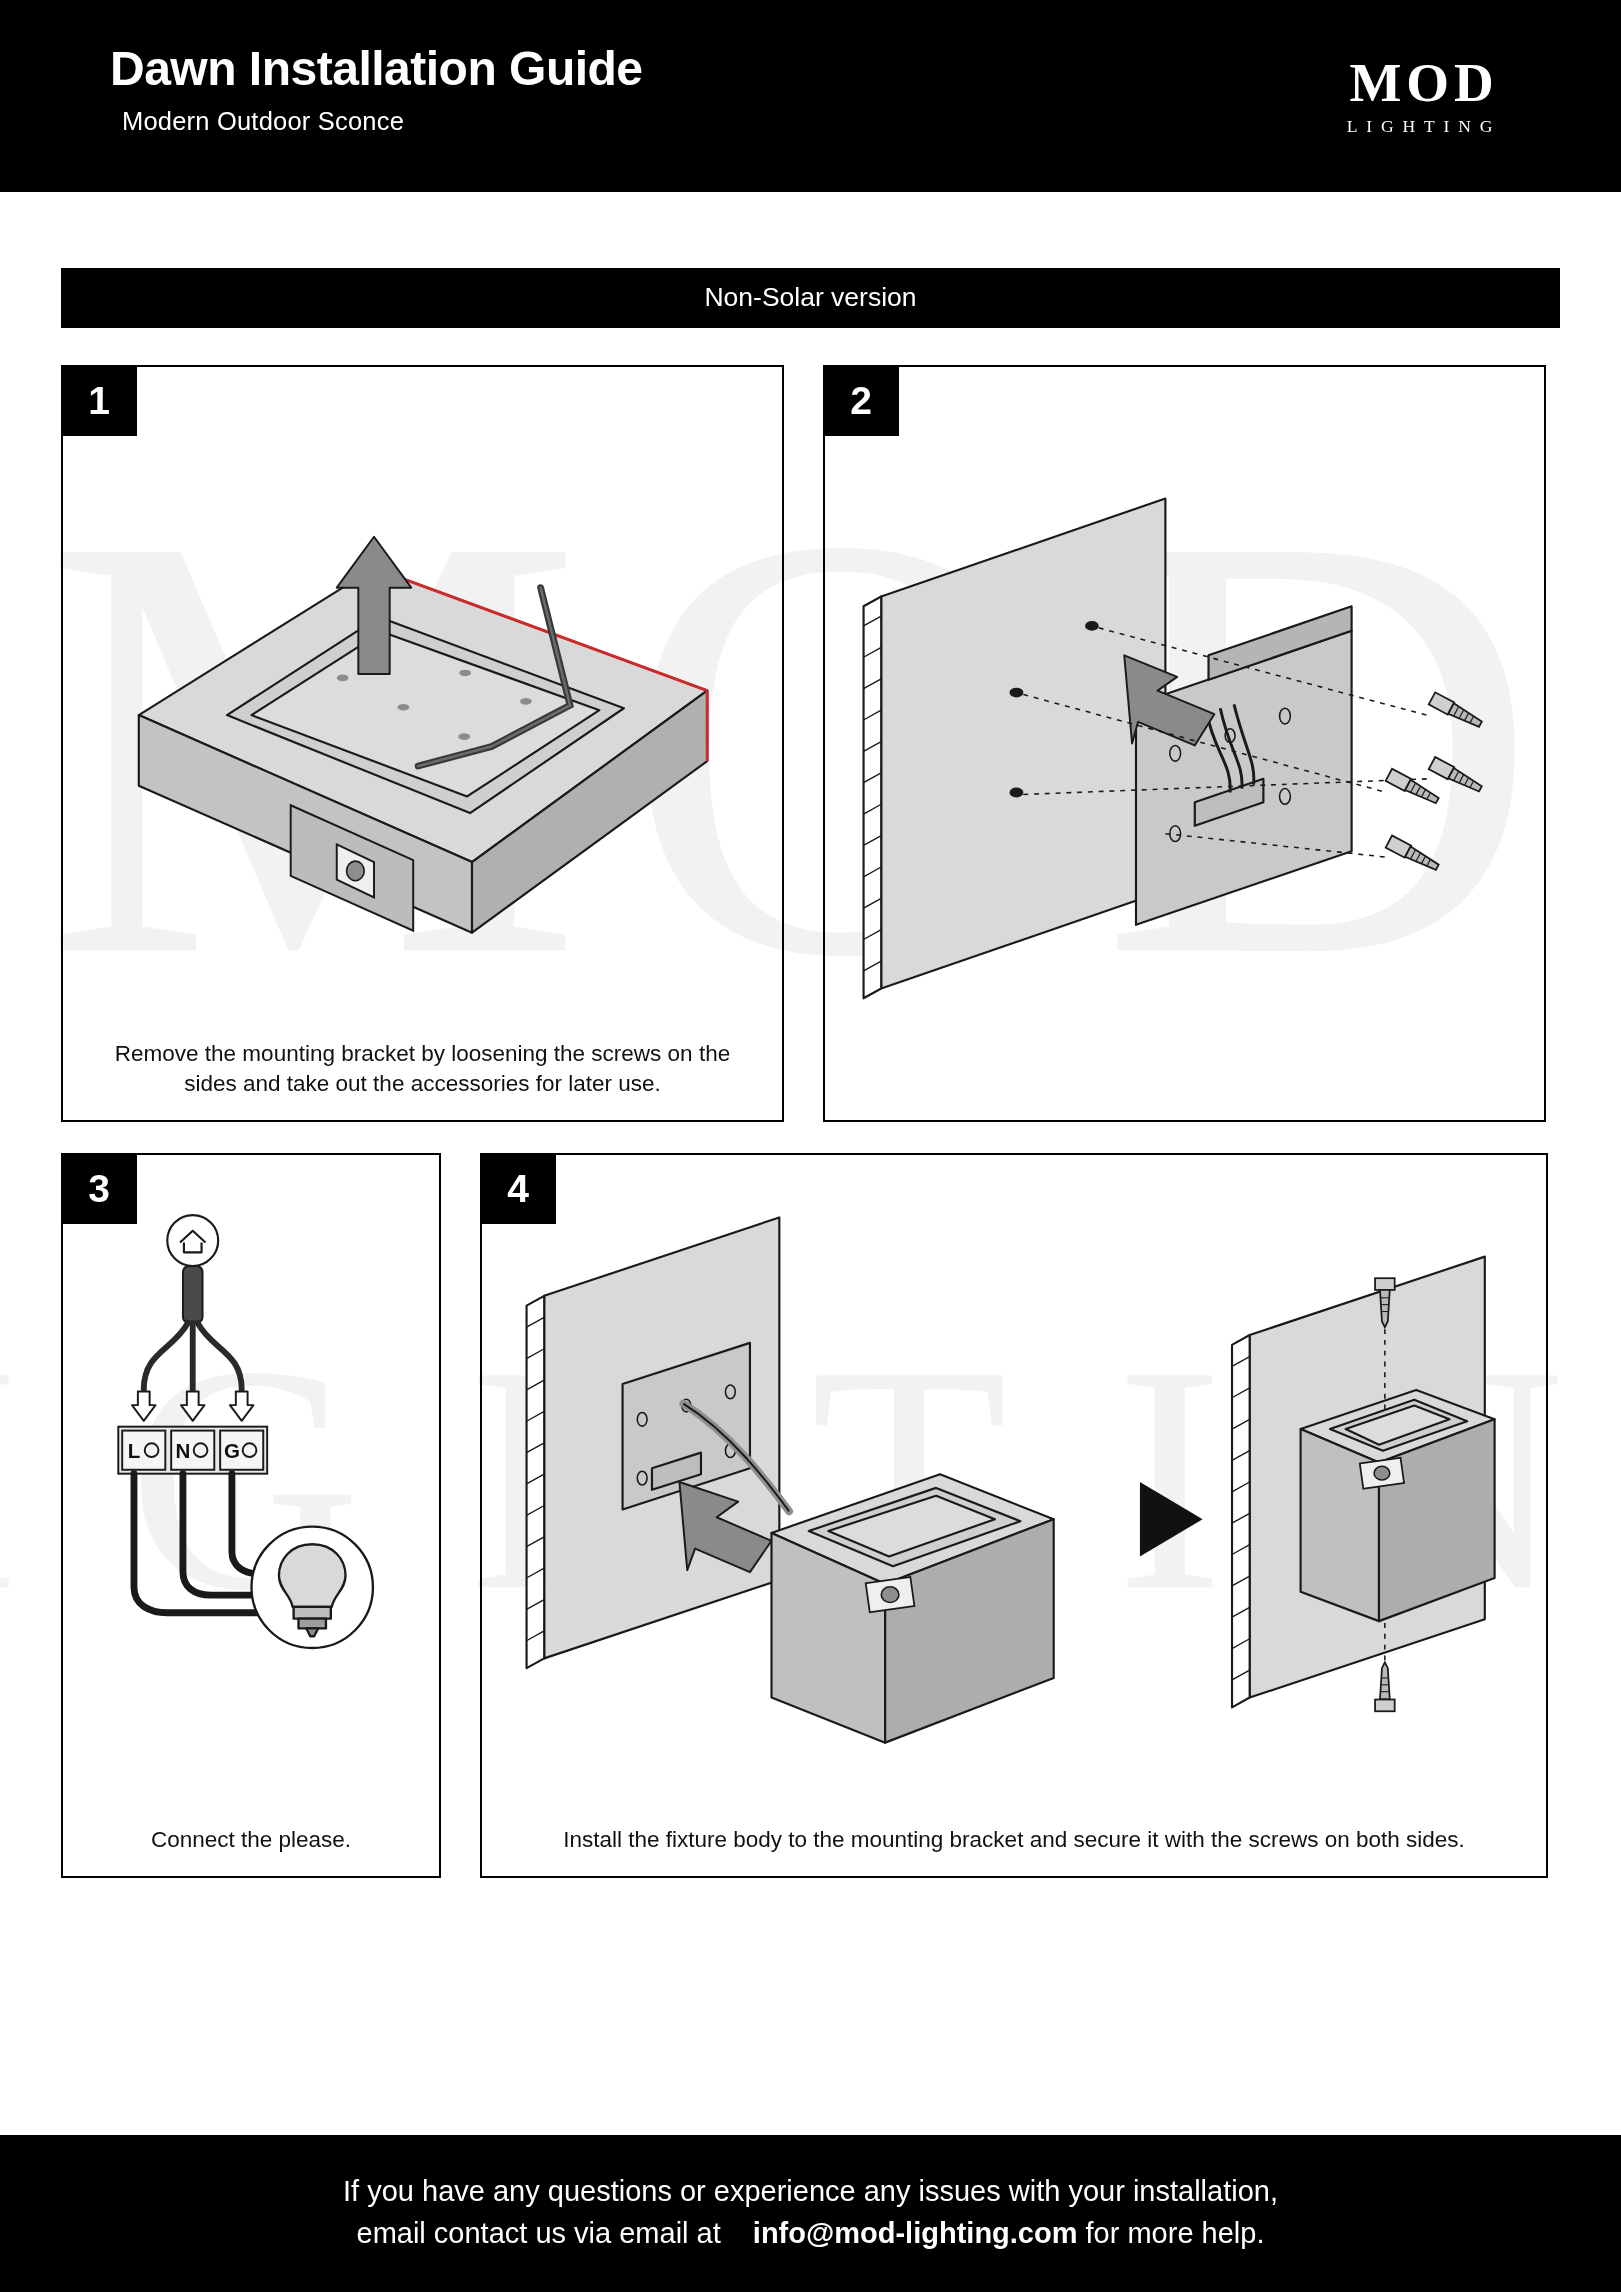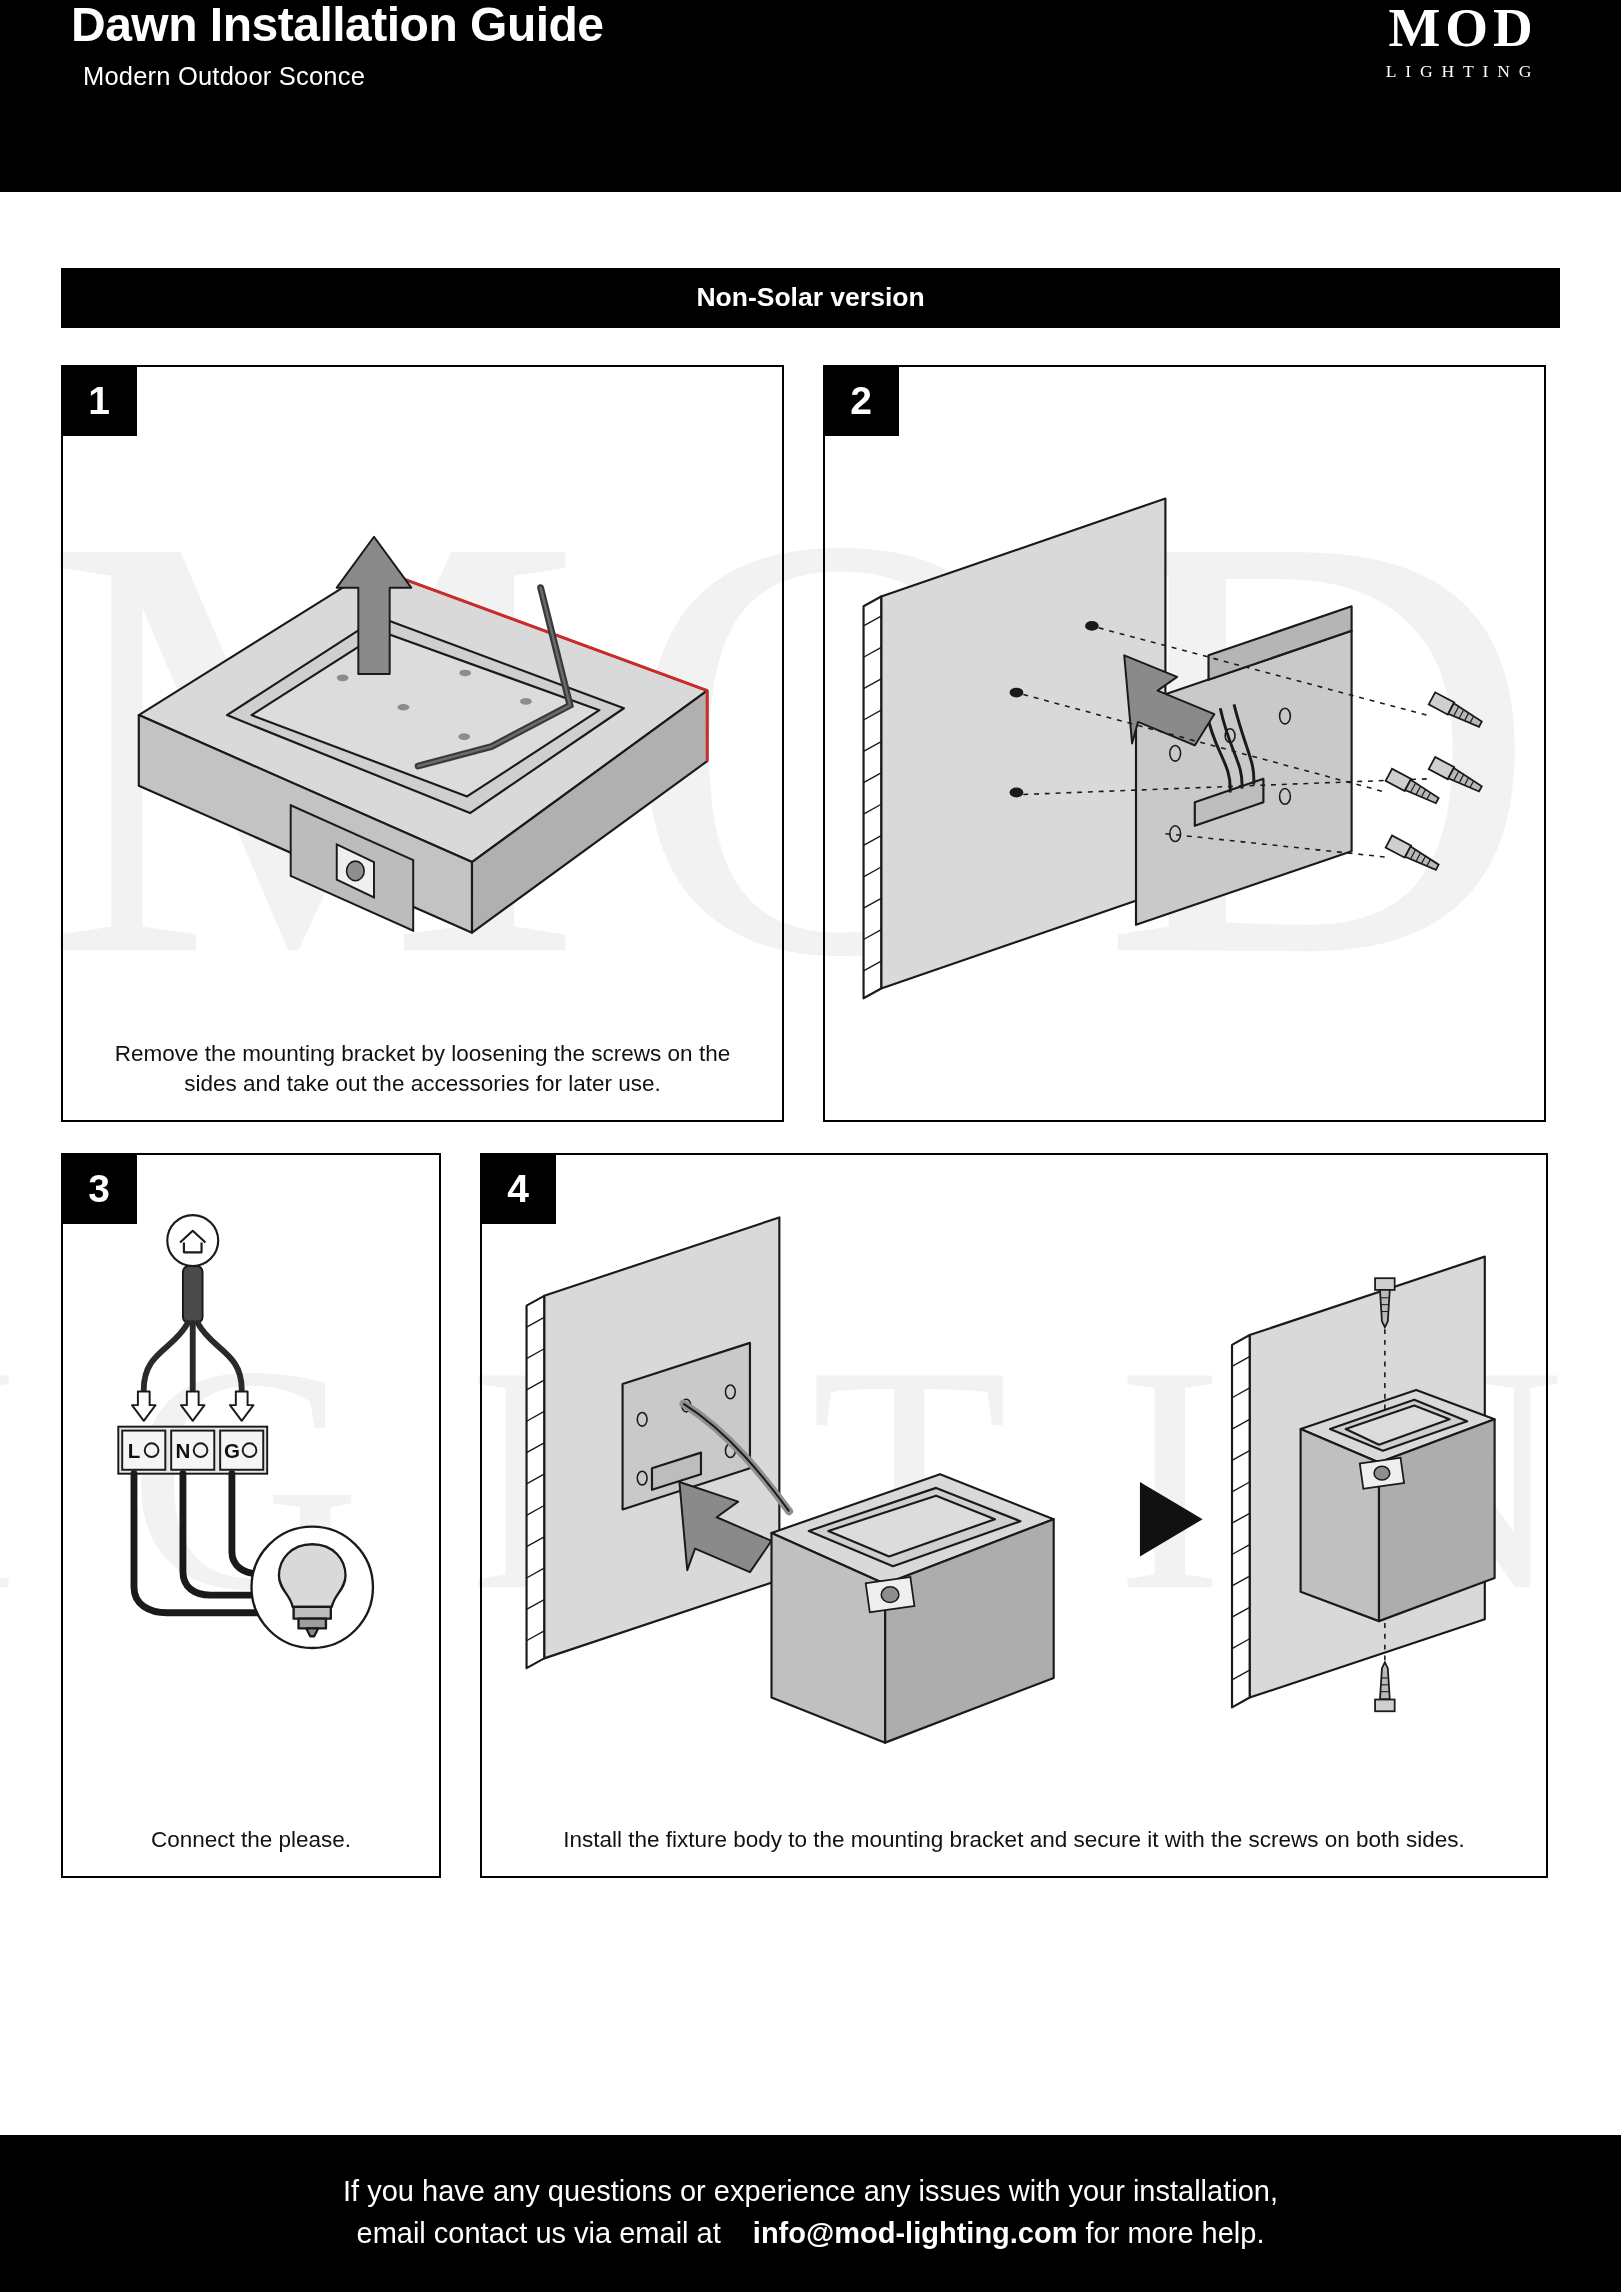--- a/index.html
+++ b/index.html
@@ -11,23 +11,23 @@
     font-family: "Liberation Sans", sans-serif;
     color: #111111;
     position: relative;
     overflow: hidden;
   }
 
   
   .header {
     background: #000000;
     height: 192px;
-    padding: 0 71px;
+    padding: 0 110px;
     display: flex;
-    align-items: flex-start;
+    align-items: center;
     justify-content: space-between;
     color: #ffffff;
   }
   .header-title {
     font-size: 48px;
     font-weight: bold;
     letter-spacing: -0.5px;
     line-height: 1.05;
     margin: 0 0 5.9px 0;
   }
@@ -75,21 +75,21 @@
     position: relative;
     z-index: 1;
     padding: 0 61px;
   }
 
   .version-bar {
     background: #000000;
     color: #ffffff;
     text-align: center;
     font-size: 26.5px;
-    font-weight: bold;
+    font-weight: normal;
     padding: 13.7px 0 15.7px;
     margin: 76px 0 37px 0;
   }
 
   .row {
     display: flex;
     gap: 39px;
     margin-bottom: 31px;
   }
 

